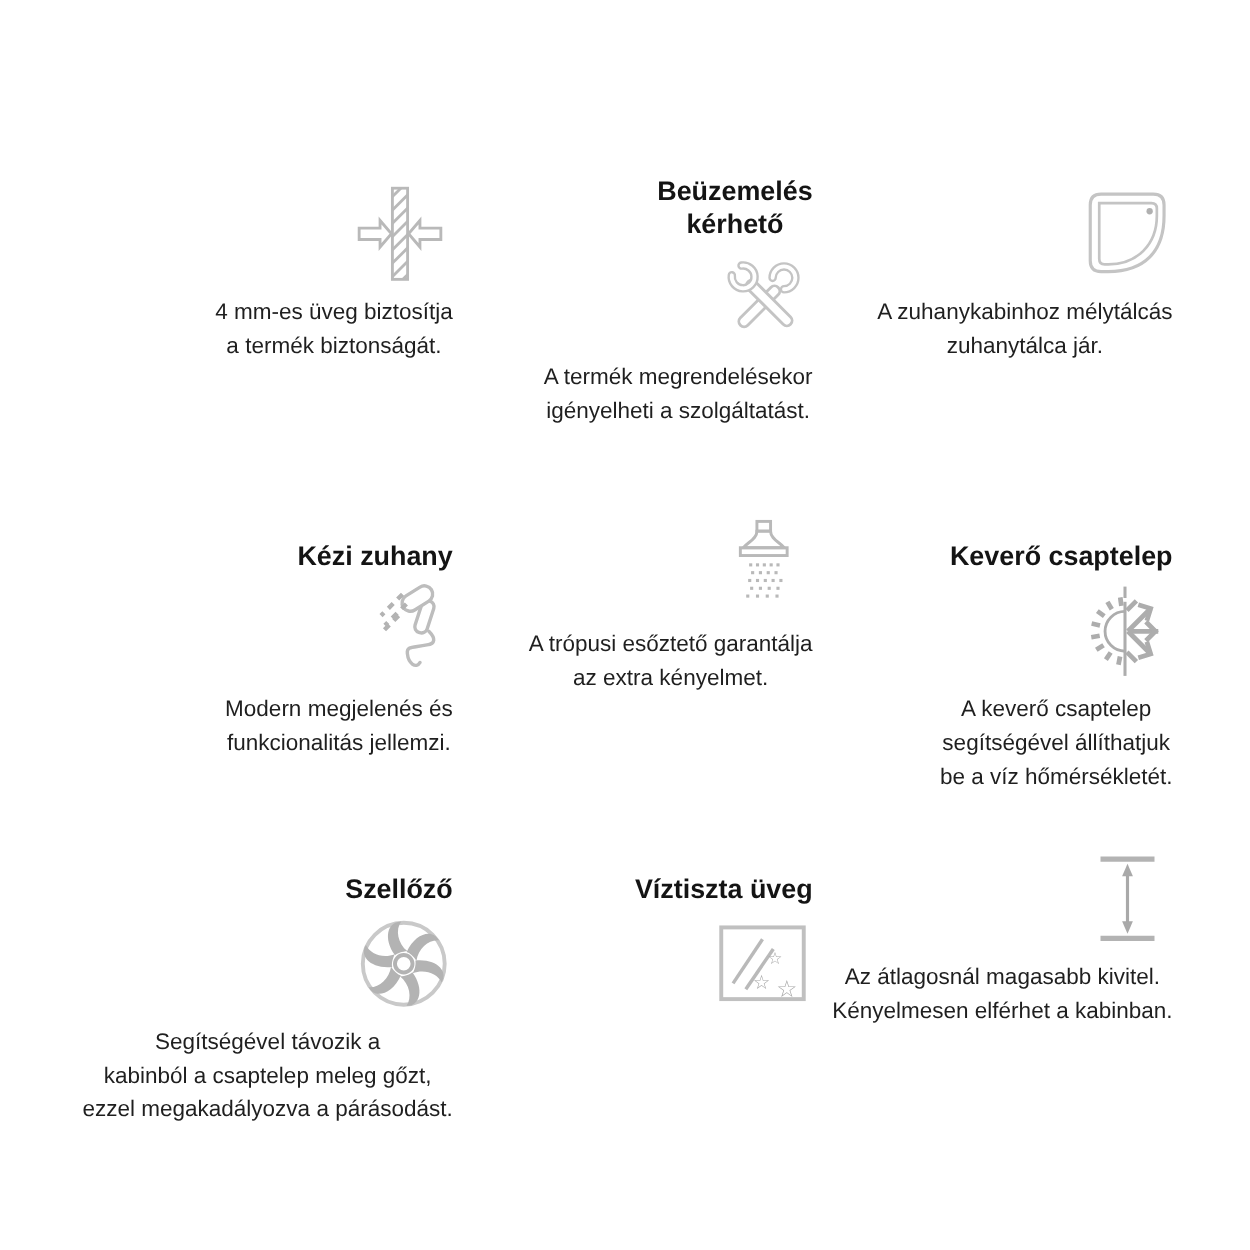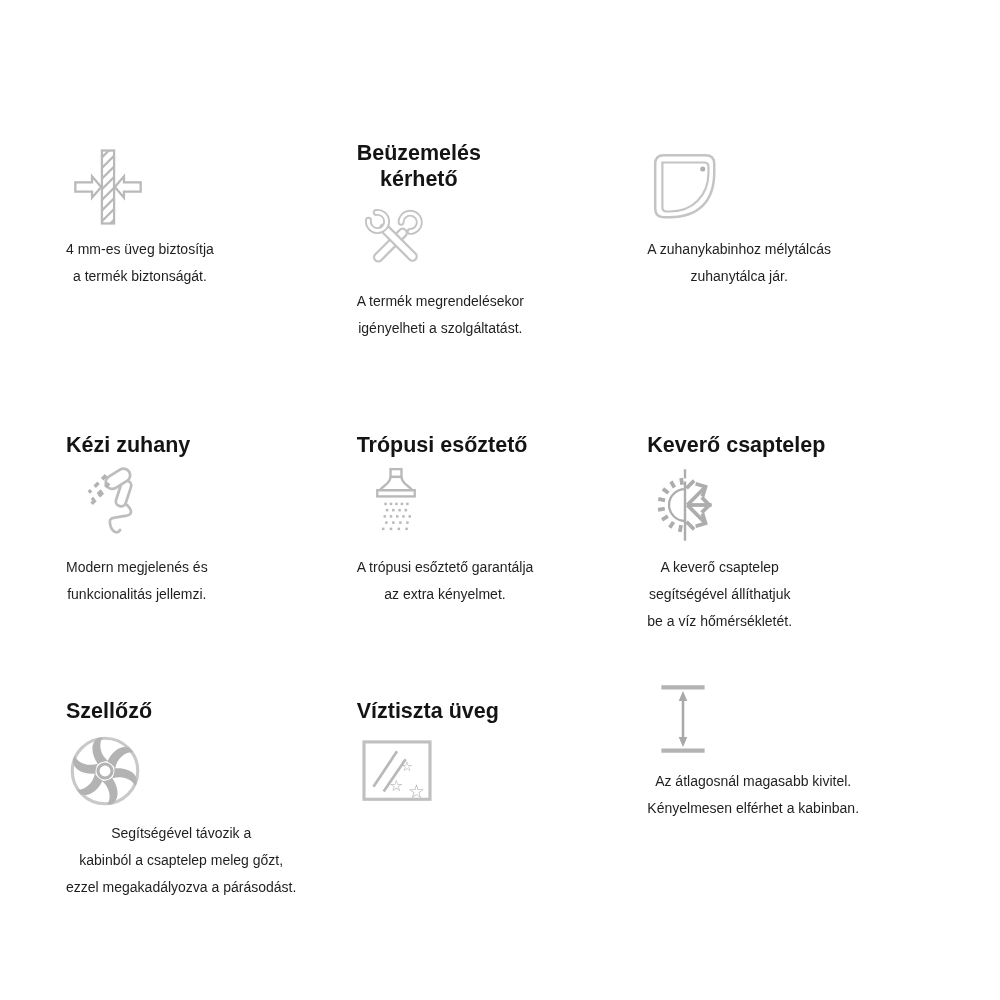--- a/index.html
+++ b/index.html
@@ -13,42 +13,42 @@
   .features-grid {
     display: grid;
     grid-template-columns: repeat(3, 1fr);
     grid-template-rows: 266px 266px auto;
     width: 1000px;
     padding: 140px 62px 0 66px;
   }
   .feature {
     display: flex;
     flex-direction: column;
-    align-items: flex-start;
+    align-items: flex-end;
   }
   .feature-title {
     min-height: 52px;
     display: flex;
     align-items: flex-end;
     font-size: 21.5px;
     line-height: 26px;
     font-weight: bold;
     color: #141414;
     text-align: center;
     white-space: pre;
   }
   .icon-box {
     height: 78px;
     margin: 8px 0 10px 0;
     display: flex;
     align-items: center;
     justify-content: center;
   }
   .feature-desc {
-    font-size: 14px;
+    font-size: 18px;
     line-height: 27px;
     color: #1f1f1f;
     text-align: center;
     white-space: pre;
   }
   svg { display: block; }
 </style>
 </head>
 <body>
 
@@ -126,21 +126,20 @@
           <line x1="54" y1="22" x2="32" y2="44"></line>
           <line x1="46" y1="34" x2="29" y2="51"></line>
         </g>
       </svg>
     </div>
     <div class="feature-desc">Modern megjelenés és
 funkcionalitás jellemzi.</div>
   </div>
 
   <div class="feature">
-    <div class="feature-title">Trópusi esőztető</div>
     <div class="icon-box">
       <svg width="78" height="78" viewBox="0 0 100 100">
         <g fill="none" stroke="#b9b9b9" stroke-width="3">
           <rect x="43" y="4" width="14" height="10"></rect>
           <path d="M43,14 C43,22 34,25 29,31 L71,31 C66,25 57,22 57,14 Z"></path>
           <rect x="26" y="31" width="48" height="8"></rect>
         </g>
         <g fill="#b9b9b9">
           <rect x="35" y="47" width="3.2" height="3.2"></rect>
             <rect x="42" y="47" width="3.2" height="3.2"></rect>

